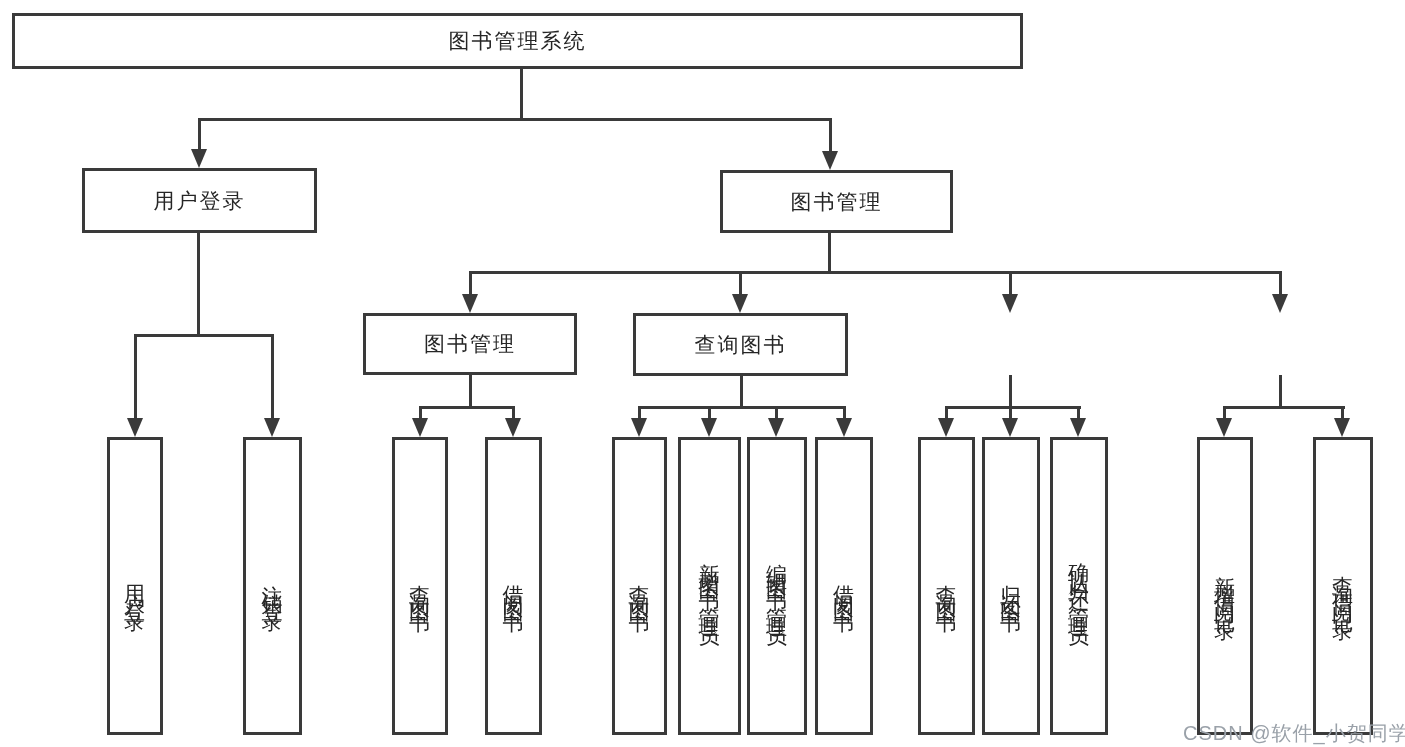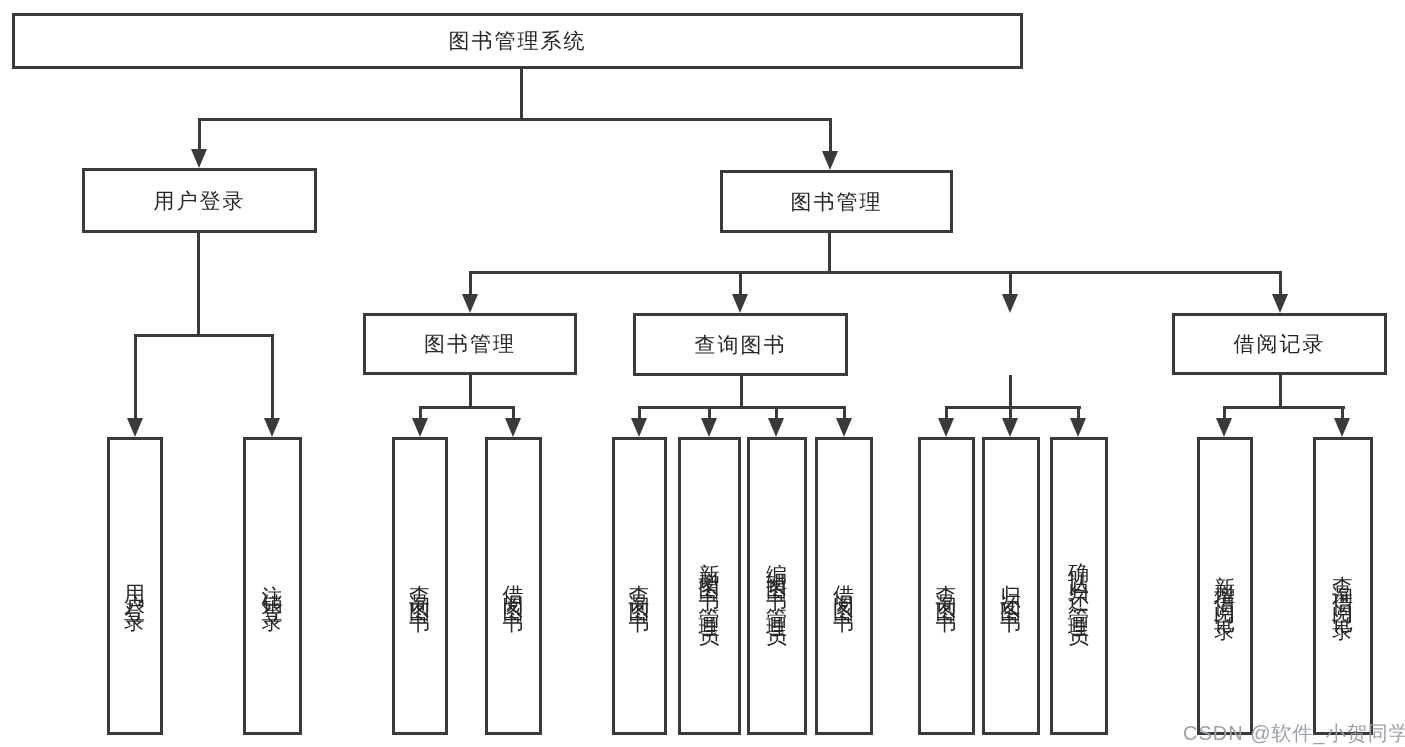--- a/index.html
+++ b/index.html
@@ -60,23 +60,20 @@
   </div>
   <div class="node" style="left:720px;top:170px;width:233px;height:63px">
     <span>图书管理</span>
   </div>
 
   <div class="node" style="left:363px;top:313px;width:214px;height:62px">
     <span>图书管理</span>
   </div>
   <div class="node" style="left:633px;top:313px;width:215px;height:63px">
     <span>查询图书</span>
-  </div>
-  <div class="node" style="left:1172px;top:313px;width:215px;height:62px">
-    <span>借阅记录</span>
   </div>
 
   <div class="node leaf" style="left:107px;top:437px;width:56px;height:298px">
     <span>用户登录</span>
   </div>
   <div class="node leaf" style="left:243px;top:437px;width:59px;height:298px">
     <span>注销登录</span>
   </div>
   <div class="node leaf" style="left:392px;top:437px;width:56px;height:298px">
     <span>查询图书</span>

